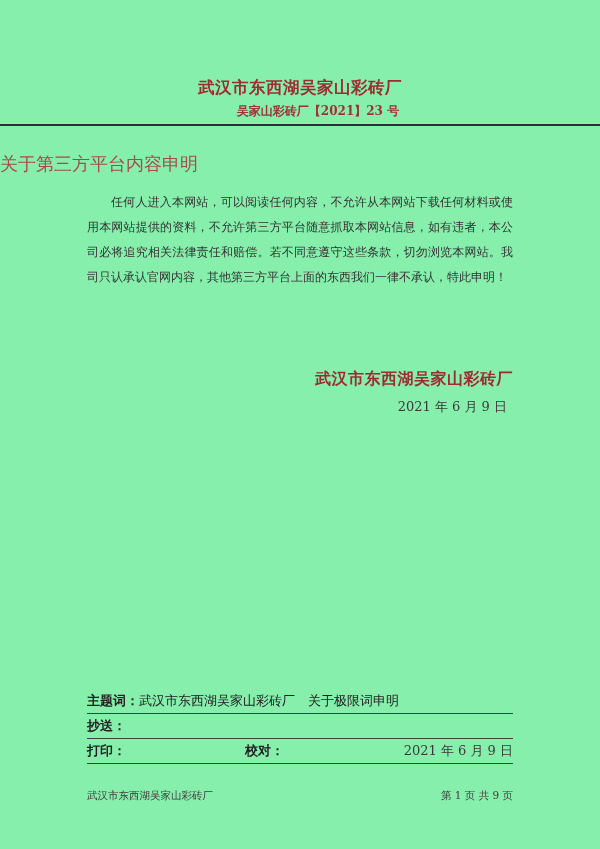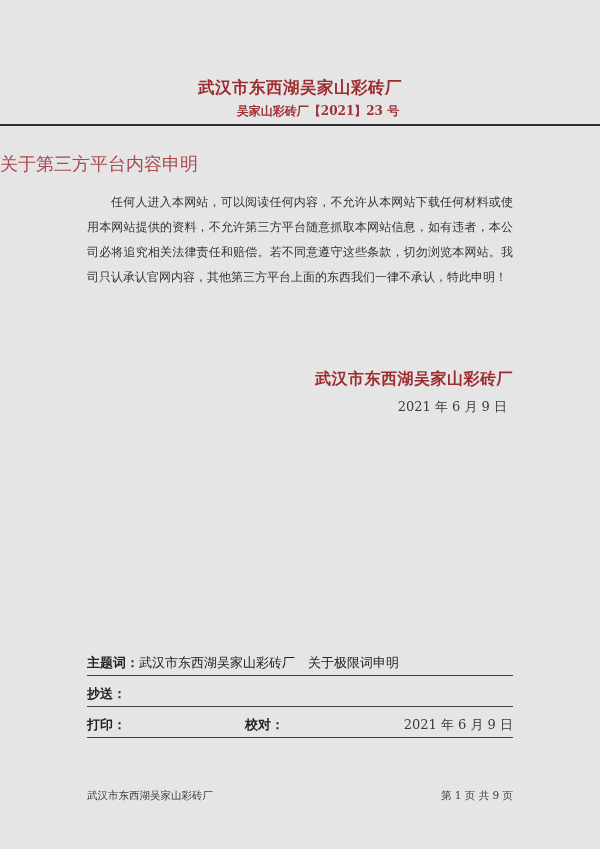--- a/index.html
+++ b/index.html
@@ -9,21 +9,21 @@
   }
   body {
     width: 600px;
     height: 849px;
     font-family: "DejaVu Serif", "Liberation Serif", serif;
   }
   .page {
     position: relative;
     width: 600px;
     height: 849px;
-    background: #e5e5e5;
+    background: #86efac;
     overflow: hidden;
   }
   .org-name {
     padding-top: 78px;
     text-align: center;
     color: #9d2c30;
     font-weight: bold;
     font-size: 16.5px;
     line-height: 20px;
     letter-spacing: 0.5px;
@@ -76,33 +76,33 @@
   }
   .sig-date {
     margin-top: 10px;
     padding-right: 6px;
     color: #3a3a3a;
     font-size: 13px;
     line-height: 16px;
   }
   .fields {
     position: absolute;
-    top: 655px;
+    top: 693px;
     left: 87px;
     width: 426px;
     font-size: 13px;
     color: #222222;
   }
   .field-row {
     padding-bottom: 4px;
     border-bottom: 1px solid #3f3f3f;
     line-height: 16px;
     white-space: nowrap;
   }
-  .field-row + .field-row { margin-top: 10px; }
+  .field-row + .field-row { margin-top: 4px; }
   .field-row.split { display: flex; align-items: center; }
   .field-label { font-weight: bold; }
   .field-label.print { width: 158px; }
   .field-value { font-weight: normal; }
   .field-date {
     margin-left: auto;
     font-weight: normal;
     color: #3a3a3a;
   }
   .page-footer {

